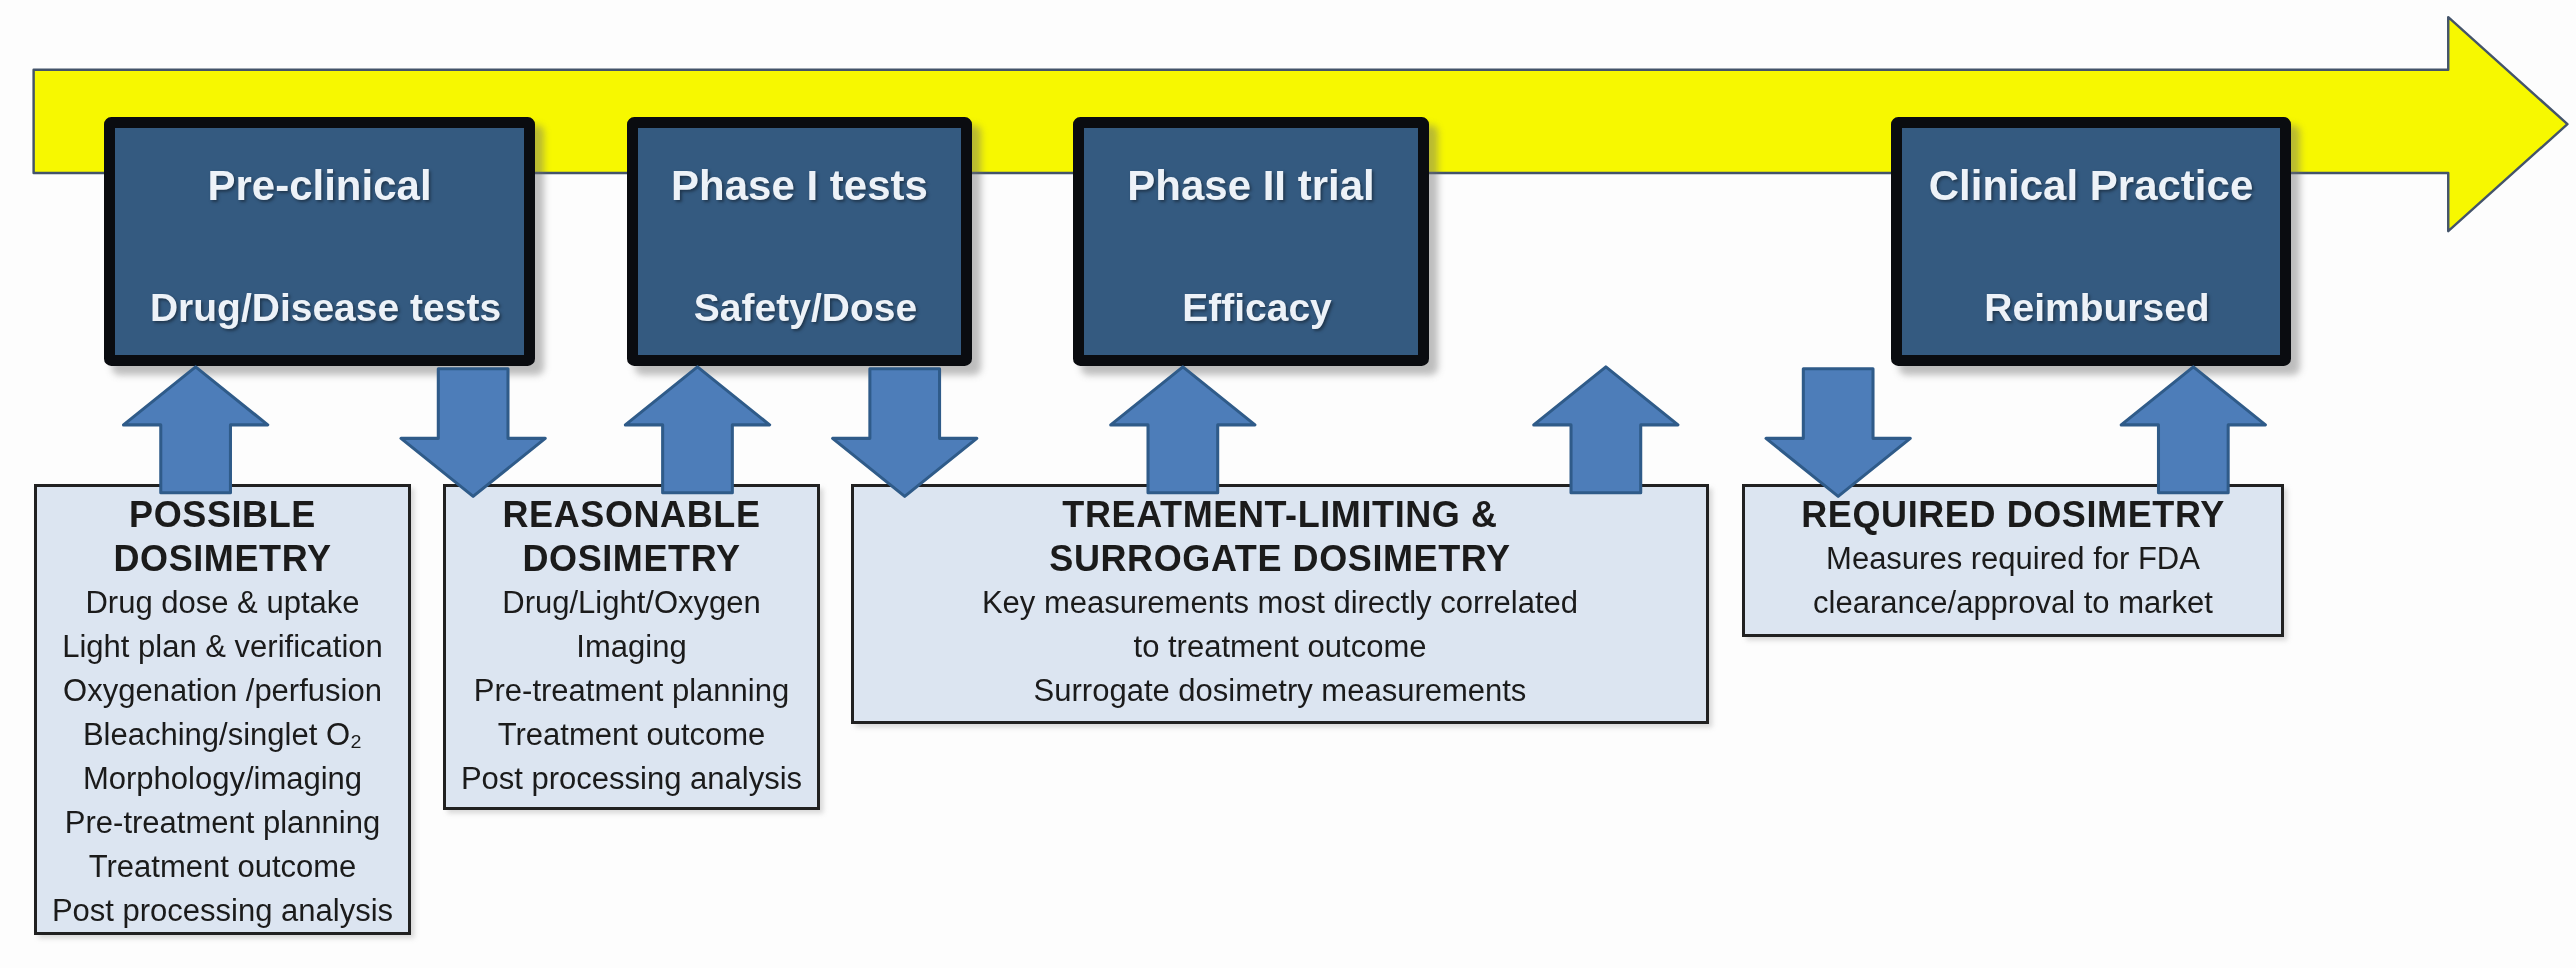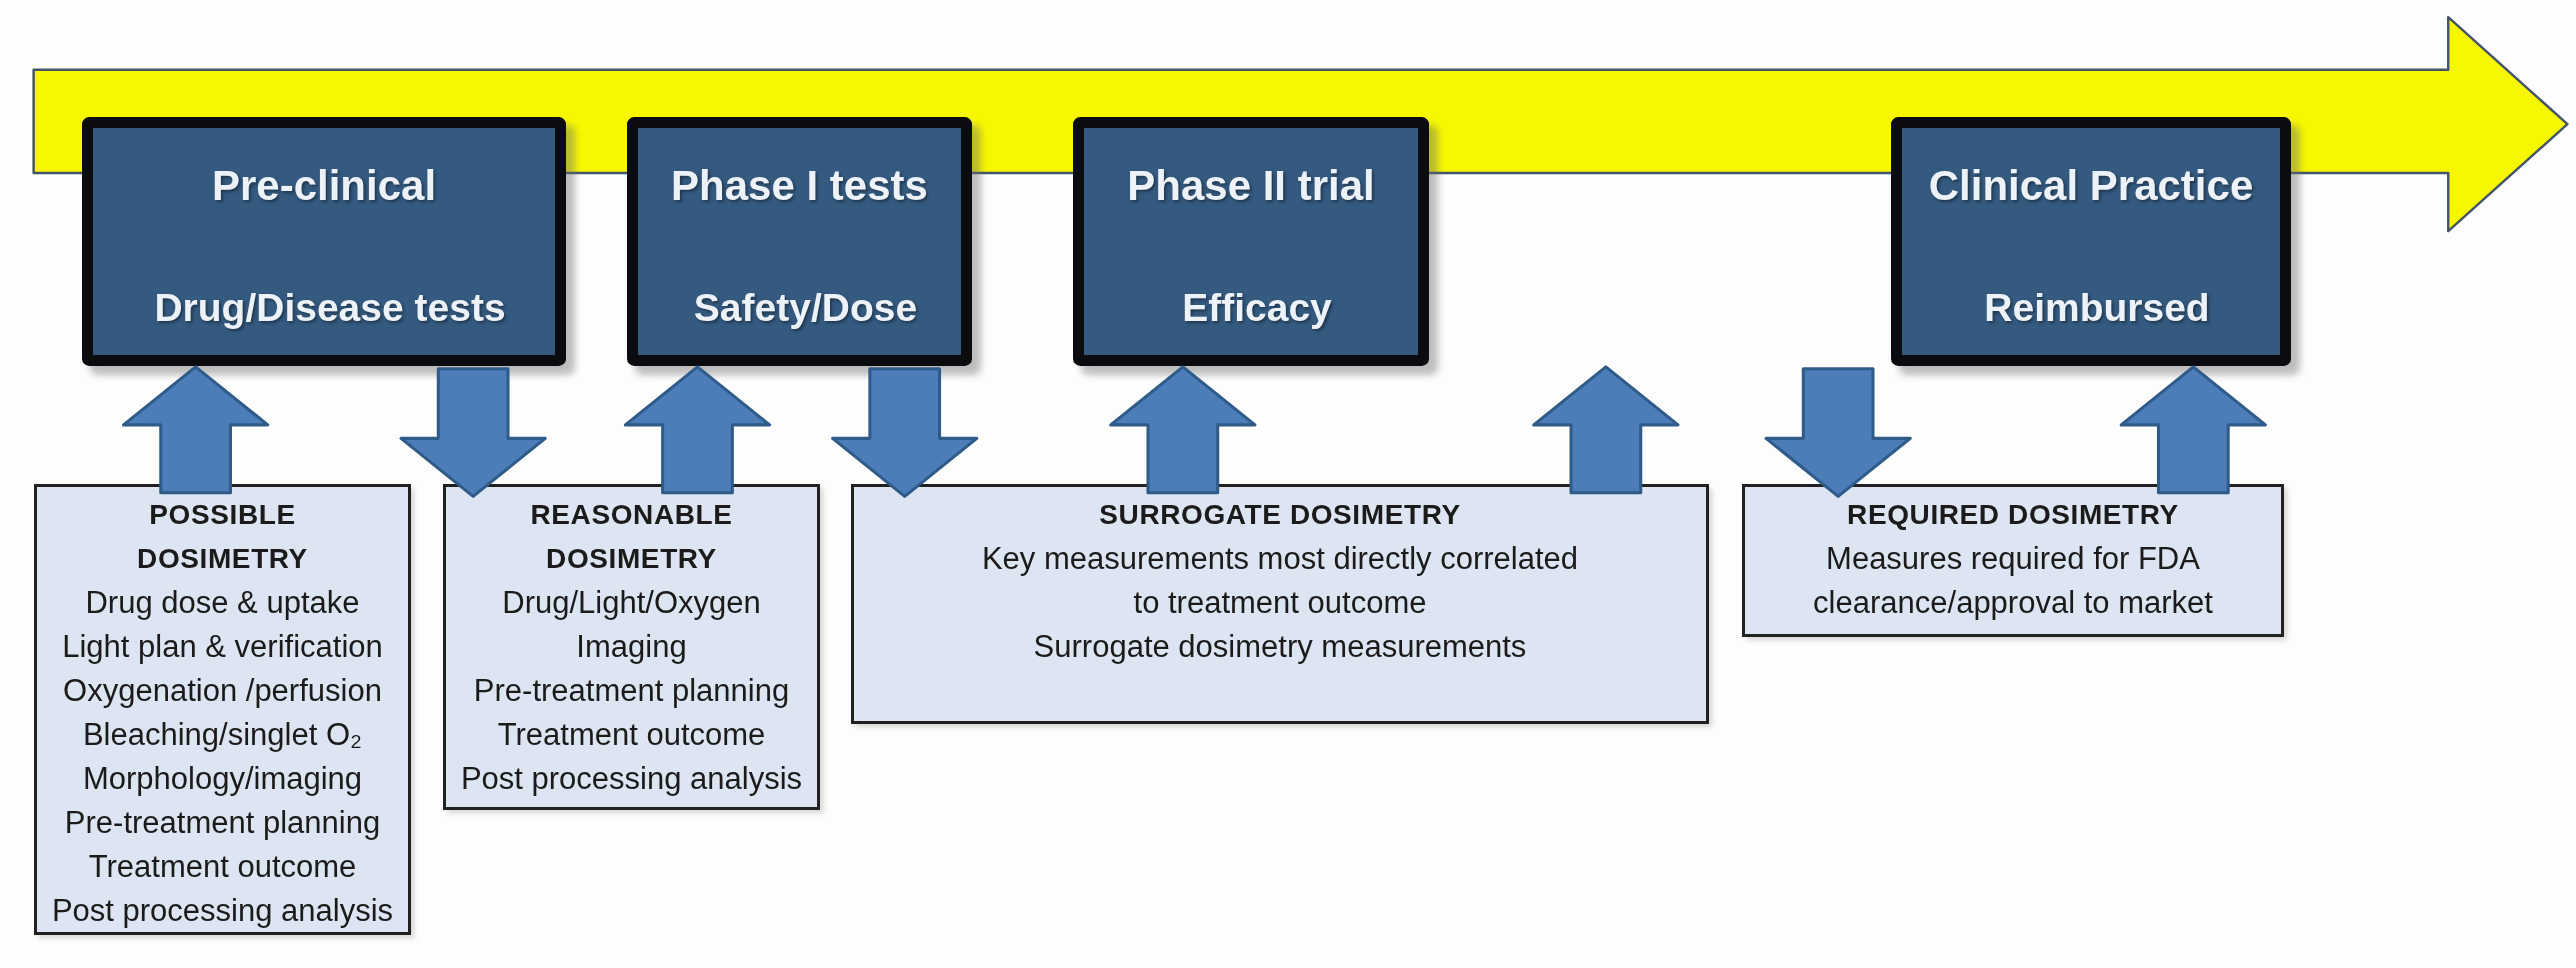--- a/index.html
+++ b/index.html
@@ -21,21 +21,21 @@
     stroke-width:5;stroke-linejoin:round;
   }
   .stage{
     position:absolute;top:117px;height:249px;box-sizing:border-box;
     background:var(--stage-fill,#345a80);
     border:11px solid var(--stage-border,#0a0c10);
     border-radius:7.3px;
     box-shadow:8.6px 8.6px 7.3px rgba(110,110,110,.45);
     z-index:2;
   }
-  #stage-preclinical{left:82px;width:484px}
+  #stage-preclinical{left:104px;width:431px}
   #stage-phase-i{left:627px;width:345px}
   #stage-phase-ii{left:1073px;width:356px}
   #stage-phase-iii{left:1534px;width:350px}
   #stage-clinical-practice{left:1891px;width:400px}
   .stage-title,.stage-sub{
     position:absolute;left:0;right:0;text-align:center;white-space:nowrap;
     color:var(--stage-text,#edf2f8);font-weight:bold;
     text-shadow:1.8px 1.8px 3.1px rgba(0,0,0,.40);
   }
   .stage-title{top:30px;font-size:42px;line-height:56px;}
@@ -48,21 +48,21 @@
     box-shadow:3.7px 3.7px 4.9px rgba(150,150,150,.35);
   }
   #note-possible{left:34px;width:377px;height:451px}
   #note-reasonable{left:443px;width:377px;height:326px}
   #note-treatment-limiting{left:851px;width:858px;height:240px}
   #note-required{left:1742px;width:542px;height:153px}
   .note-line{
     text-align:center;font-size:31px;line-height:44px;white-space:nowrap;
     color:var(--note-text,#1b1b1b);
   }
-  .note-head{font-weight:bold;font-size:28px;letter-spacing:0.6px;}
+  .note-head{font-weight:bold;font-size:36px;letter-spacing:0.6px;}
 </style>
 </head>
 <body>
 
 <div id="canvas">
 
   <svg id="timeline-layer" class="layer" viewBox="0 0 4214 1585">
     <polygon class="timeline-shape" points="55,114 4005,114 4005,28 4200,203 4005,378 4005,283 55,283"></polygon>
   </svg>
 
@@ -100,20 +100,21 @@
     <div class="note-line note-head">REASONABLE</div>
     <div class="note-line note-head">DOSIMETRY</div>
     <div class="note-line">Drug/Light/Oxygen</div>
     <div class="note-line">Imaging</div>
     <div class="note-line">Pre-treatment planning</div>
     <div class="note-line">Treatment outcome</div>
     <div class="note-line">Post processing analysis</div>
   </div>
 
   <div class="note" id="note-treatment-limiting">
+    <div class="note-line note-head">TREATMENT-LIMITING &amp;</div>
     <div class="note-line note-head">SURROGATE DOSIMETRY</div>
     <div class="note-line">Key measurements most directly correlated</div>
     <div class="note-line">to treatment outcome</div>
     <div class="note-line">Surrogate dosimetry measurements</div>
   </div>
 
   <div class="note" id="note-required">
     <div class="note-line note-head">REQUIRED DOSIMETRY</div>
     <div class="note-line">Measures required for FDA</div>
     <div class="note-line">clearance/approval to market</div>

